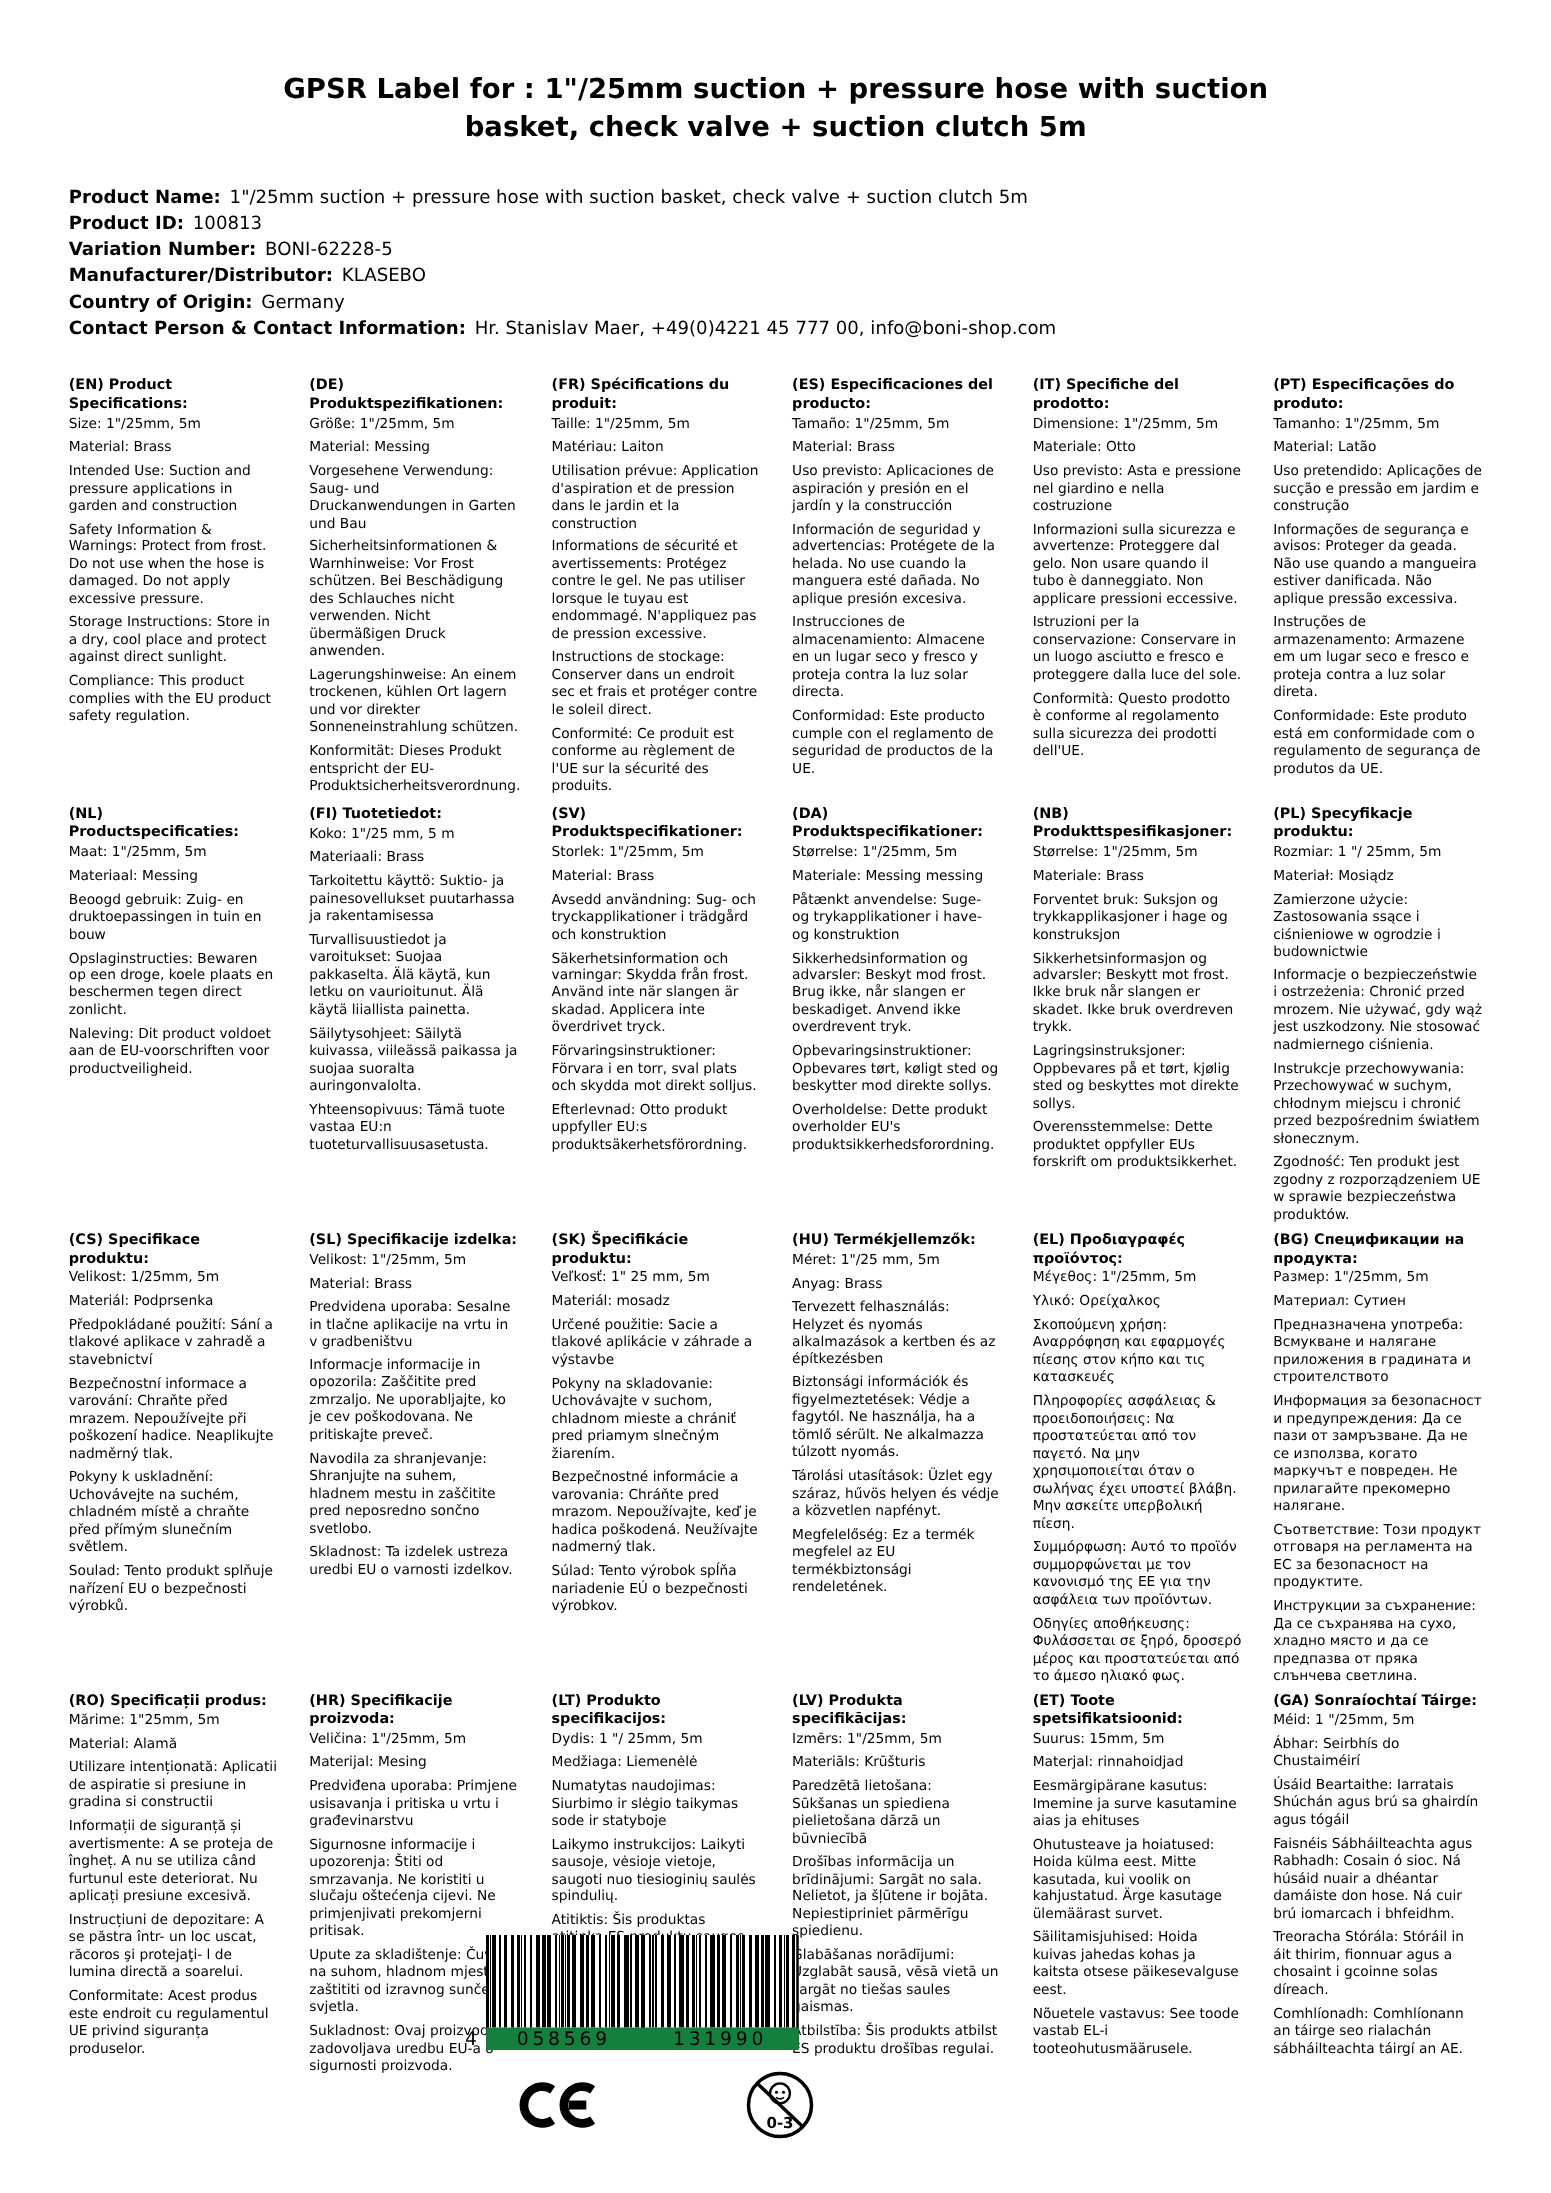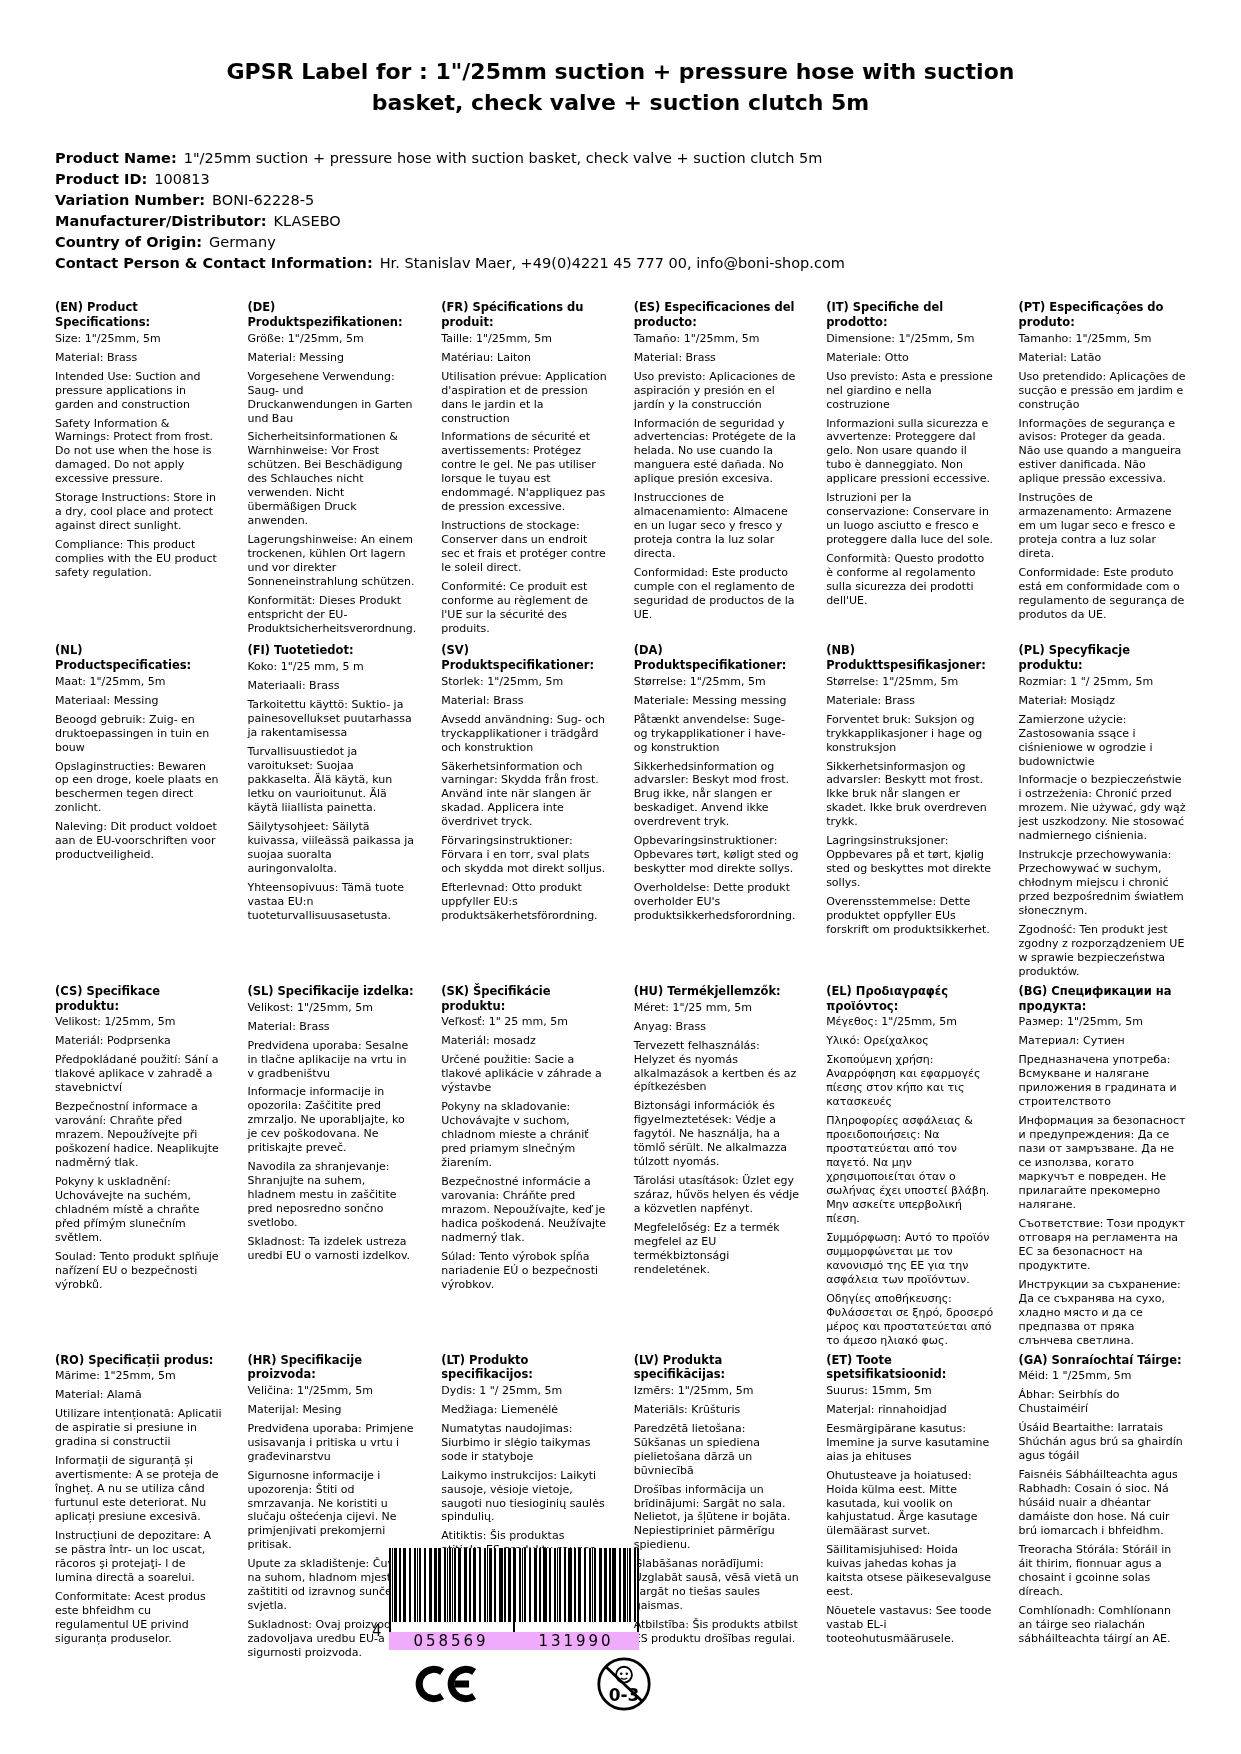--- a/index.html
+++ b/index.html
@@ -23,28 +23,28 @@
   .bc-first { font-size:15px; margin-right:7px; line-height:1; padding-bottom:1px; }
   .bc-area { position:relative; width:250px; height:92px; }
   .bc-bars { position:absolute; left:0; top:0; right:0; height:74px;
     background:
       repeating-linear-gradient(90deg, #000 0 2px, transparent 2px 5px),
       repeating-linear-gradient(90deg, #000 0 1px, transparent 1px 7px),
       repeating-linear-gradient(90deg, transparent 0 3px, #000 3px 4px, transparent 4px 11px);
     background-color:#fff; }
   .bc-guard { position:absolute; top:0; width:2px; height:90px; background:#000; }
   .g-left { left:0; } .g-mid { left:124px; } .g-right { right:0; }
-  .bc-digits { position:absolute; left:0; right:0; top:84px; height:18px; display:flex; background:#f0abfc; }
+  .bc-digits { position:absolute; left:0; right:0; top:74px; height:18px; display:flex; background:#15803d; }
   .bc-digits span { flex:1; text-align:center; font-size:15px; letter-spacing:3px; line-height:18px; }
 
   .marks { display:flex; align-items:center; margin-top:16px; padding-left:42px; }
   .ce-mark { width:64px; height:46px; }
   .age-sym { position:relative; width:56px; height:56px; margin-left:118px; }
   .age-sym svg { width:56px; height:56px; display:block; }
-  .age-text { position:absolute; left:0; right:0; bottom:7px; text-align:center; font-size:17px; font-weight:bold; }
+  .age-text { position:absolute; left:0; right:0; bottom:7px; text-align:center; font-size:12px; font-weight:bold; }
 </style>
 </head>
 <body>
 
 <div class="page">
 
   <h1 class="title">GPSR Label for : 1"/25mm suction + pressure hose with suction basket, check valve + suction clutch 5m</h1>
 
   <div class="product-info">
     <div class="info-row"><span class="info-label">Product Name:</span><span>1"/25mm suction + pressure hose with suction basket, check valve + suction clutch 5m</span></div>
@@ -235,21 +235,21 @@
         <p class="lang-par">Инструкции за съхранение: Да се съхранява на сухо, хладно място и да се предпазва от пряка слънчева светлина.</p>
       </div>
 
     <div class="lang-block">
       <div class="lang-header">(RO) Specificații produs:</div>
     <p class="lang-par">Mărime: 1"25mm, 5m</p>
         <p class="lang-par">Material: Alamă</p>
         <p class="lang-par">Utilizare intenționată: Aplicatii de aspiratie si presiune in gradina si constructii</p>
         <p class="lang-par">Informații de siguranță și avertismente: A se proteja de îngheț. A nu se utiliza când furtunul este deteriorat. Nu aplicați presiune excesivă.</p>
         <p class="lang-par">Instrucțiuni de depozitare: A se păstra într- un loc uscat, răcoros şi protejaţi- l de lumina directă a soarelui.</p>
-        <p class="lang-par">Conformitate: Acest produs este bhfeidhm cu regulamentul UE privind siguranța produselor.</p>
+        <p class="lang-par">Conformitate: Acest produs este endroit cu regulamentul UE privind siguranța produselor.</p>
       </div>
 
     <div class="lang-block">
       <div class="lang-header">(HR) Specifikacije proizvoda:</div>
     <p class="lang-par">Veličina: 1"/25mm, 5m</p>
         <p class="lang-par">Materijal: Mesing</p>
         <p class="lang-par">Predviđena uporaba: Primjene usisavanja i pritiska u vrtu i građevinarstvu</p>
         <p class="lang-par">Sigurnosne informacije i upozorenja: Štiti od smrzavanja. Ne koristiti u slučaju oštećenja cijevi. Ne primjenjivati prekomjerni pritisak.</p>
         <p class="lang-par">Upute za skladištenje: Čuvati na suhom, hladnom mjestu i zaštititi od izravnog sunčevog svjetla.</p>
         <p class="lang-par">Sukladnost: Ovaj proizvod zadovoljava uredbu EU-a o sigurnosti proizvoda.</p>

